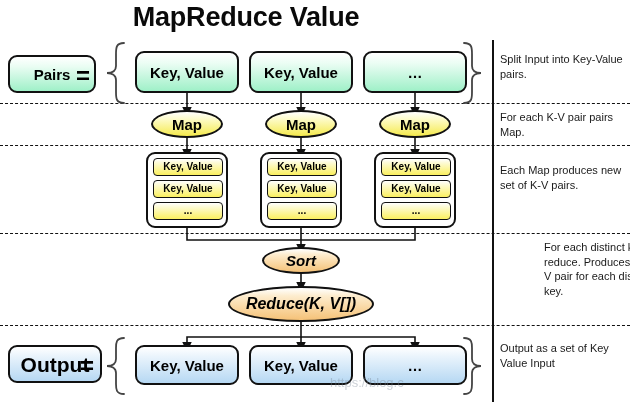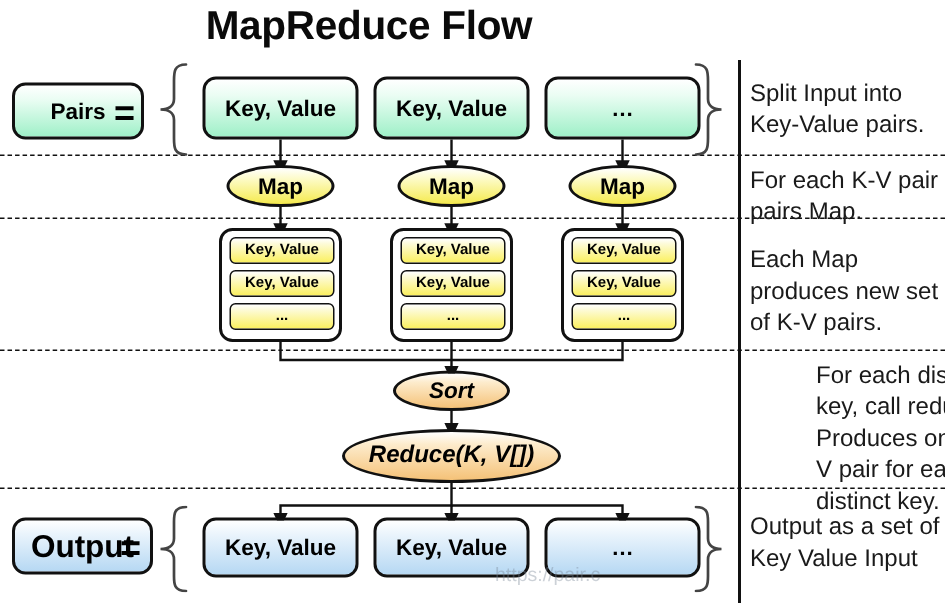--- a/index.html
+++ b/index.html
@@ -63,41 +63,41 @@
 
   
   .brace{position:absolute;}
 
   
   .wires{position:absolute;left:0;top:0;width:630px;height:402px;pointer-events:none;}
 
   
   .desc{
     position:absolute;left:500px;width:128px;
-    font-size:16px;color:#1a1a1a;line-height:1.32;
+    font-size:11px;color:#1a1a1a;line-height:1.32;
     font-family:"Liberation Sans", sans-serif;
   }
 
   
   .wm{
     position:absolute;color:rgba(120,135,150,0.38);
     font-size:13px;white-space:nowrap;user-select:none;
   }
   .wm2{
     position:absolute;color:rgba(110,125,140,0.30);
     font-size:14px;white-space:nowrap;user-select:none;
     letter-spacing:0.5px;
   }
 </style>
 </head>
 <body>
 
 <div class="stage">
 
-  <div class="title">MapReduce Flow</div>
+  <div class="title">MapReduce Value</div>
 
   <div class="dash" style="top:103px;"></div>
   <div class="dash" style="top:145px;"></div>
   <div class="dash" style="top:233px;"></div>
   <div class="dash" style="top:325px;"></div>
   <div class="vline"></div>
 
   <svg class="wires" viewBox="0 0 630 402">
     <defs>
       <marker id="ah" markerWidth="7" markerHeight="7" refX="3.2" refY="3" orient="auto">
@@ -179,15 +179,15 @@
 
   <div class="rbox blue" style="left:8px;top:345px;width:94px;height:38px;font-size:21px;">Output</div>
   <div class="eq" style="left:80px;top:352px;">=</div>
 
   <div class="rbox blue" style="left:135px;top:345px;width:104px;height:40px;font-size:15px;">Key, Value</div>
   <div class="rbox blue" style="left:249px;top:345px;width:104px;height:40px;font-size:15px;">Key, Value</div>
   <div class="rbox blue" style="left:363px;top:345px;width:104px;height:40px;font-size:15px;">…</div>
 
   <div class="desc" style="top:341px;">Output as a set of Key Value Input</div>
 
-  <div class="wm" style="left:330px;top:375px;">https://pair.c</div>
+  <div class="wm" style="left:330px;top:375px;">https://blog.c</div>
 
 </div>
 
 </body></html>

